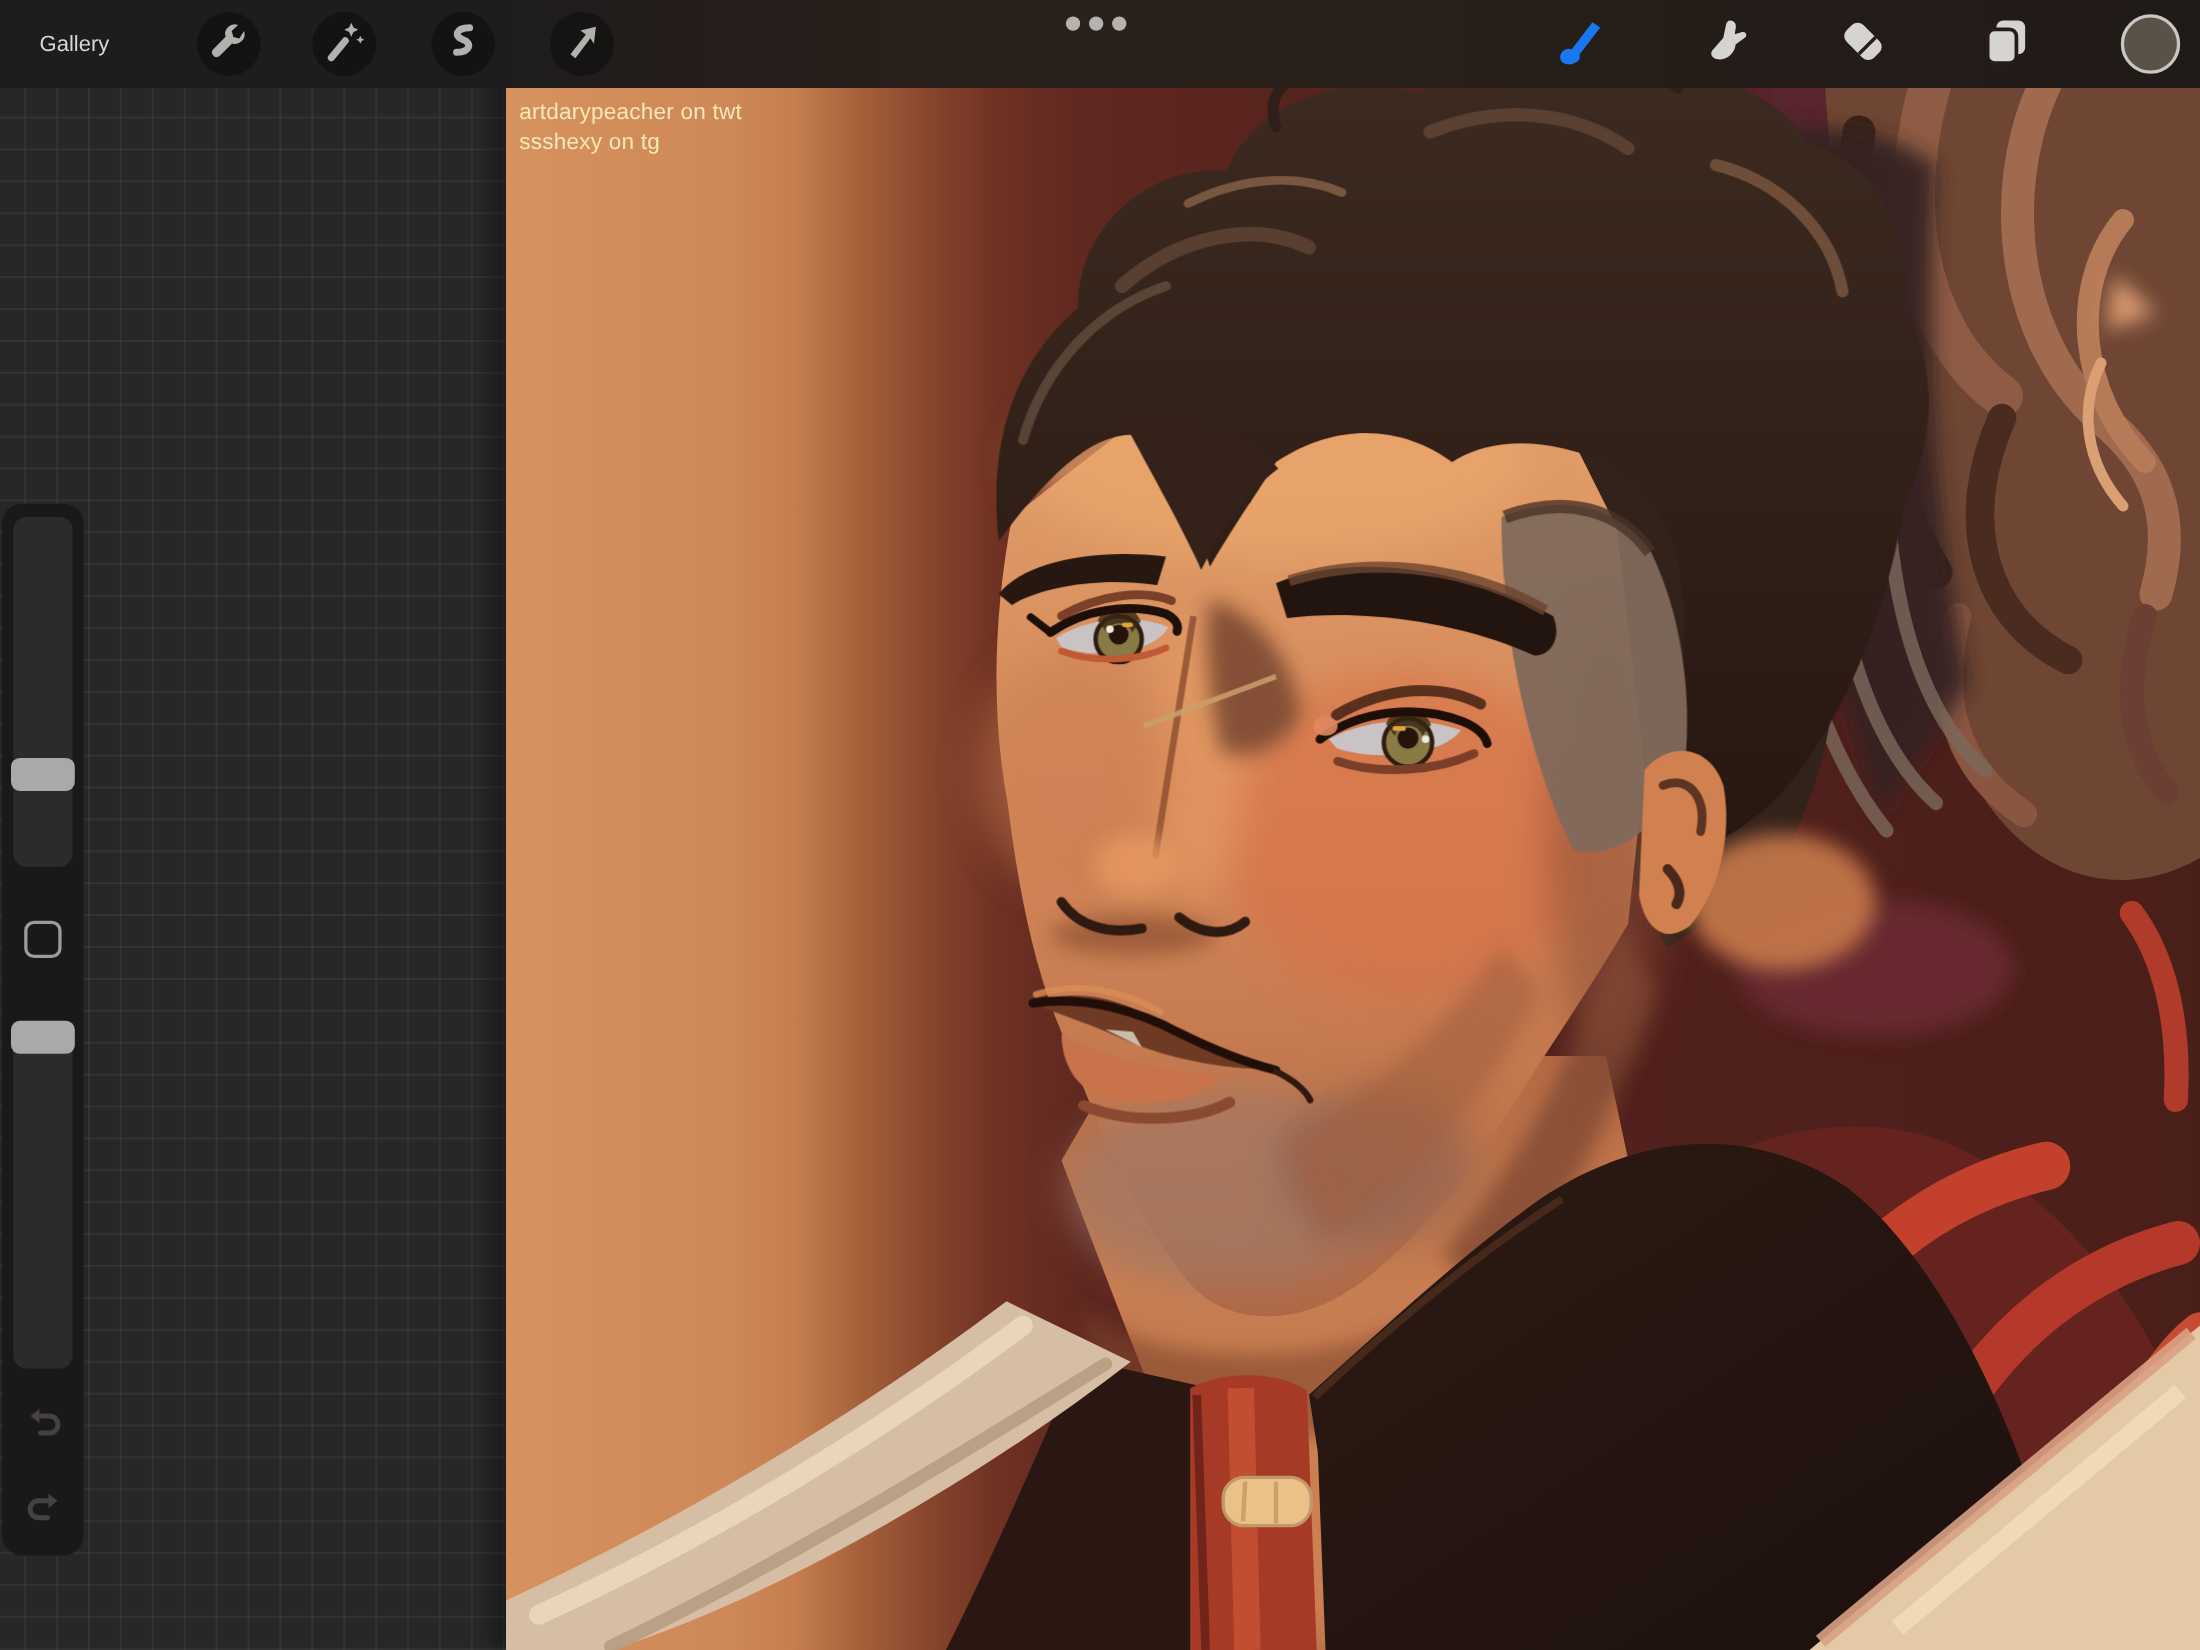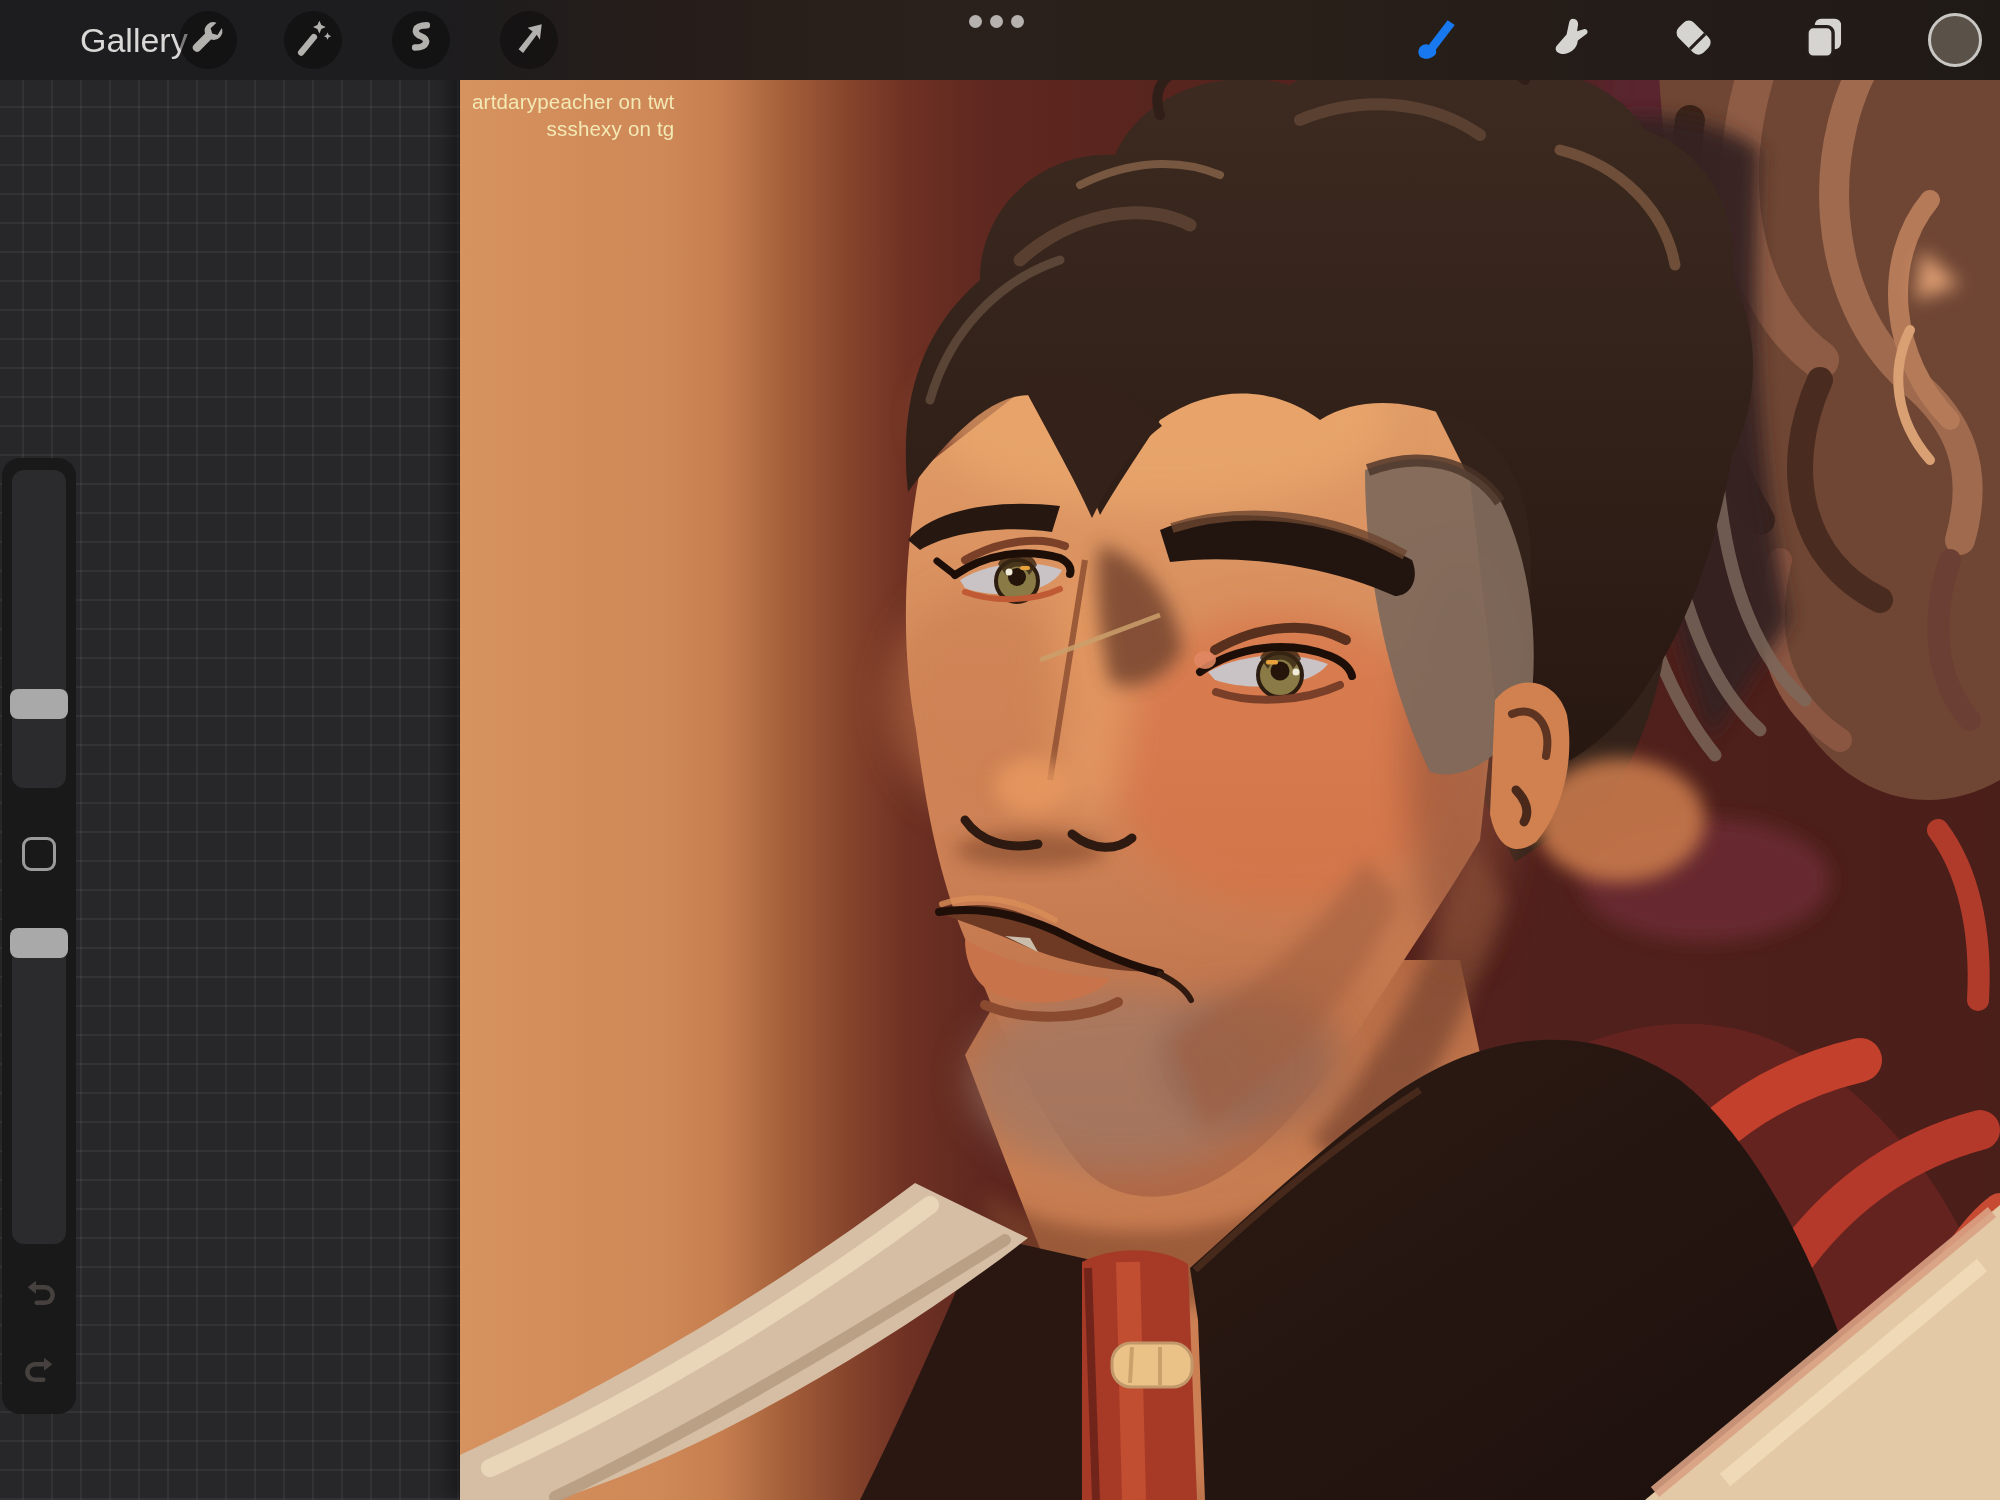--- a/index.html
+++ b/index.html
@@ -10,31 +10,31 @@
   
   .grid-area{position:absolute;left:0;top:0;width:460px;height:1500px;
     background-color:#27272a;
     background-image:
       linear-gradient(rgba(255,255,255,0.05) 1.5px, transparent 1.5px),
       linear-gradient(90deg, rgba(255,255,255,0.05) 1.5px, transparent 1.5px);
     background-size:29px 29px;background-position:-7px -10px;}
 
   
   .canvas-area{position:absolute;left:460px;top:0;width:1540px;height:1500px;
-    box-shadow:-10px 0 18px rgba(0,0,0,0.4);background:#a5603a;text-align:right;}
+    box-shadow:-10px 0 18px rgba(0,0,0,0.4);background:#a5603a;}
   .canvas-area svg{display:block;}
   .watermark{position:absolute;left:12px;top:88px;font-size:20.5px;line-height:27px;
     color:#f3e9b5;letter-spacing:.2px;z-index:3;}
 
   
   .topbar{position:absolute;left:0;top:0;width:2000px;height:80px;z-index:10;
     background:linear-gradient(90deg,#1d1c1e 0%,#1d1c1e 22%,#251d1a 32%,
                #2b211c 48%,#292019 62%,#241c18 80%,#201a17 100%);}
   .gallery-btn{position:absolute;left:36px;top:0;height:80px;line-height:80px;
-    font-size:34px;color:#d9d8d6;cursor:pointer;margin-left:44px;}
+    font-size:20px;color:#d9d8d6;cursor:pointer;}
   .tool-circle{position:absolute;top:11px;width:58px;height:58px;border-radius:50%;
     background:rgba(8,8,9,0.45);display:flex;align-items:center;justify-content:center;}
   .tool-plain{position:absolute;top:11px;width:58px;height:58px;
     display:flex;align-items:center;justify-content:center;}
   .dots{position:absolute;left:969px;top:15px;display:flex;gap:8px;}
   .dots i{width:13px;height:13px;border-radius:50%;background:#b5b2b0;display:block;}
   .color-swatch{position:absolute;left:1928px;top:13px;width:54px;height:54px;
     border-radius:50%;border:3px solid #c9c7c3;background:#5a5149;}
 
   

